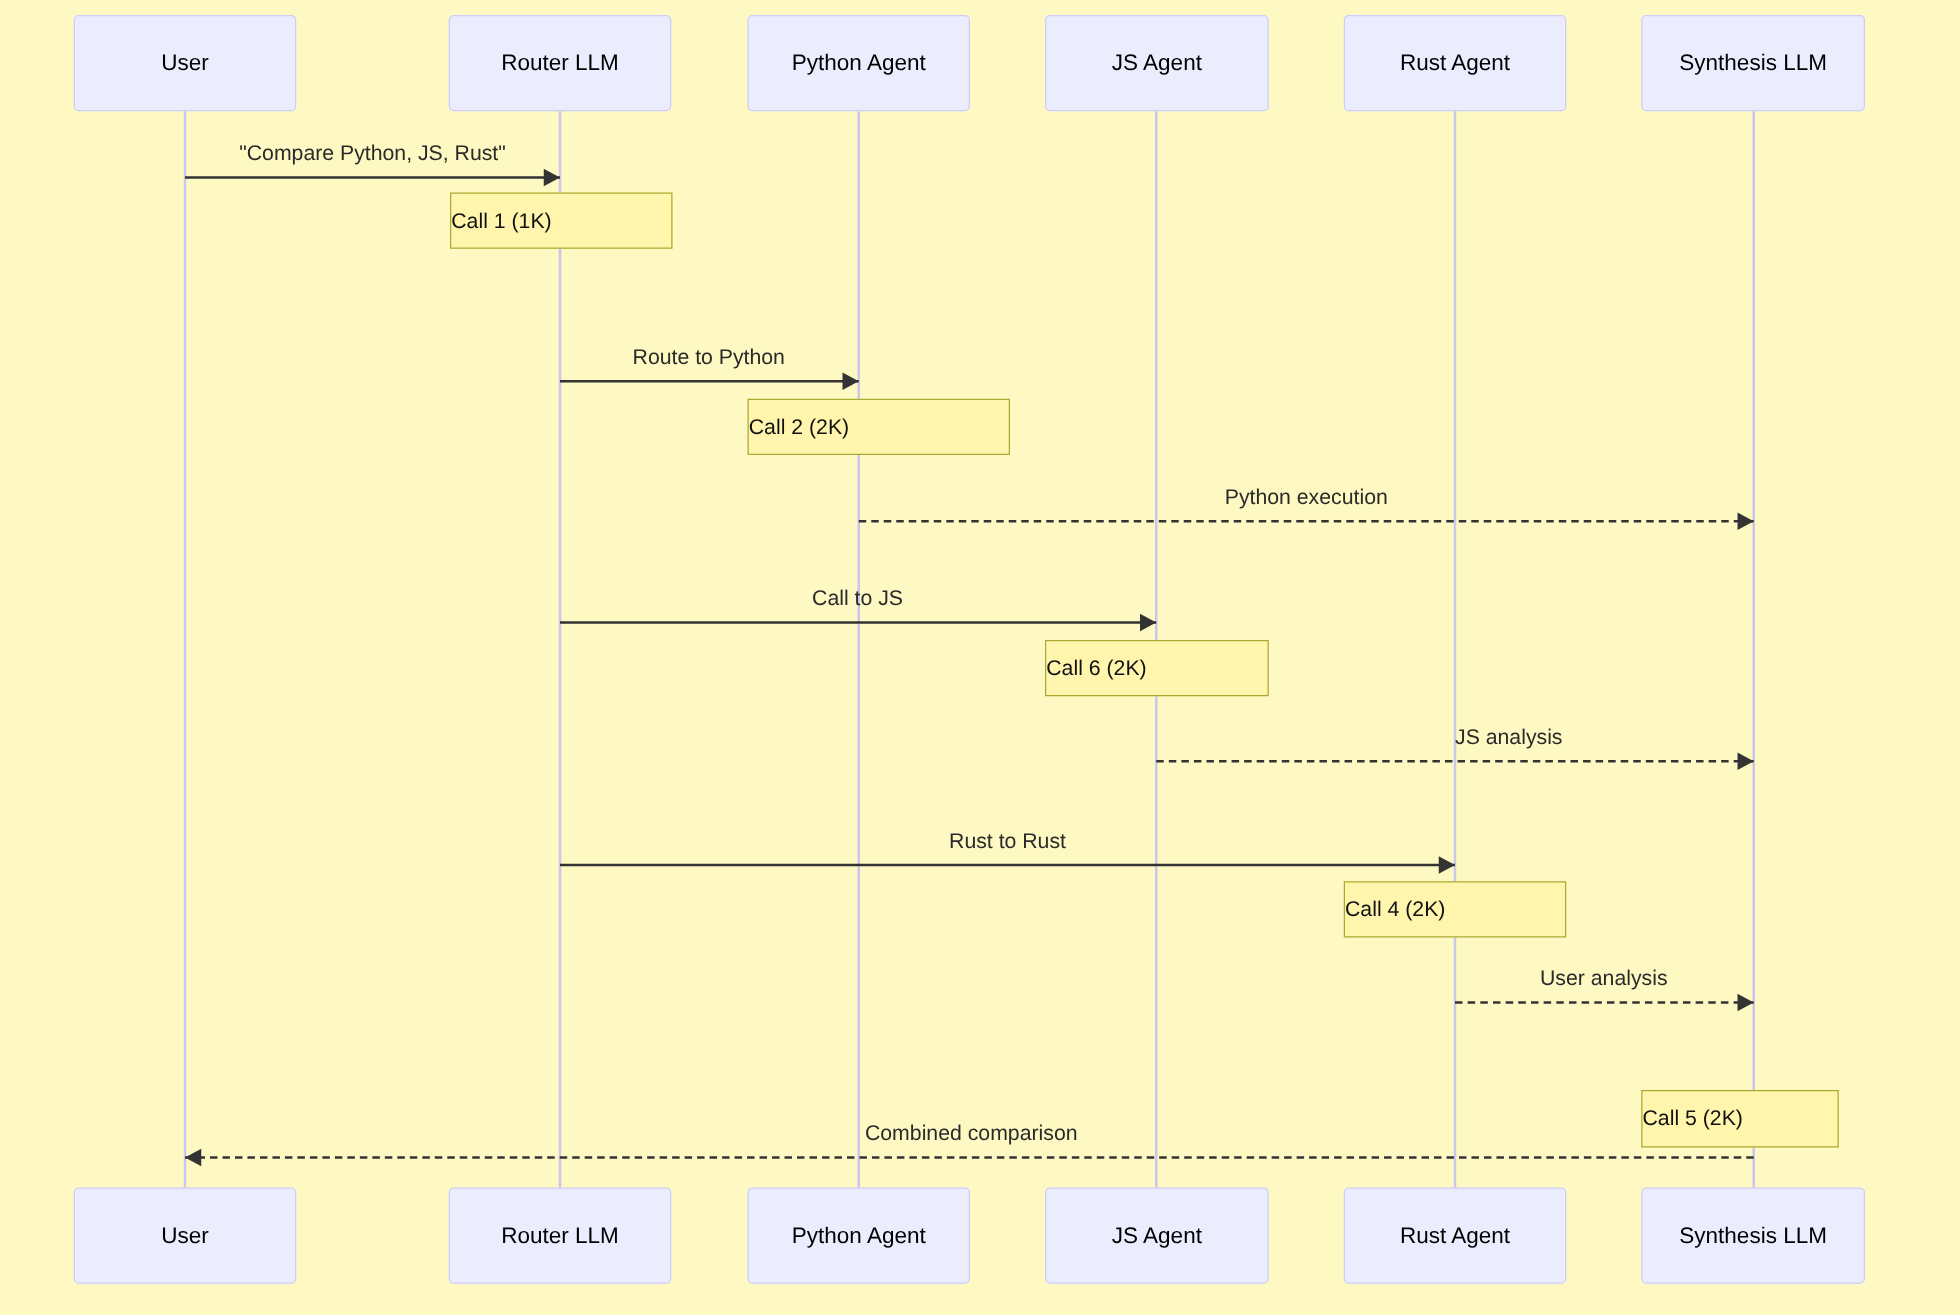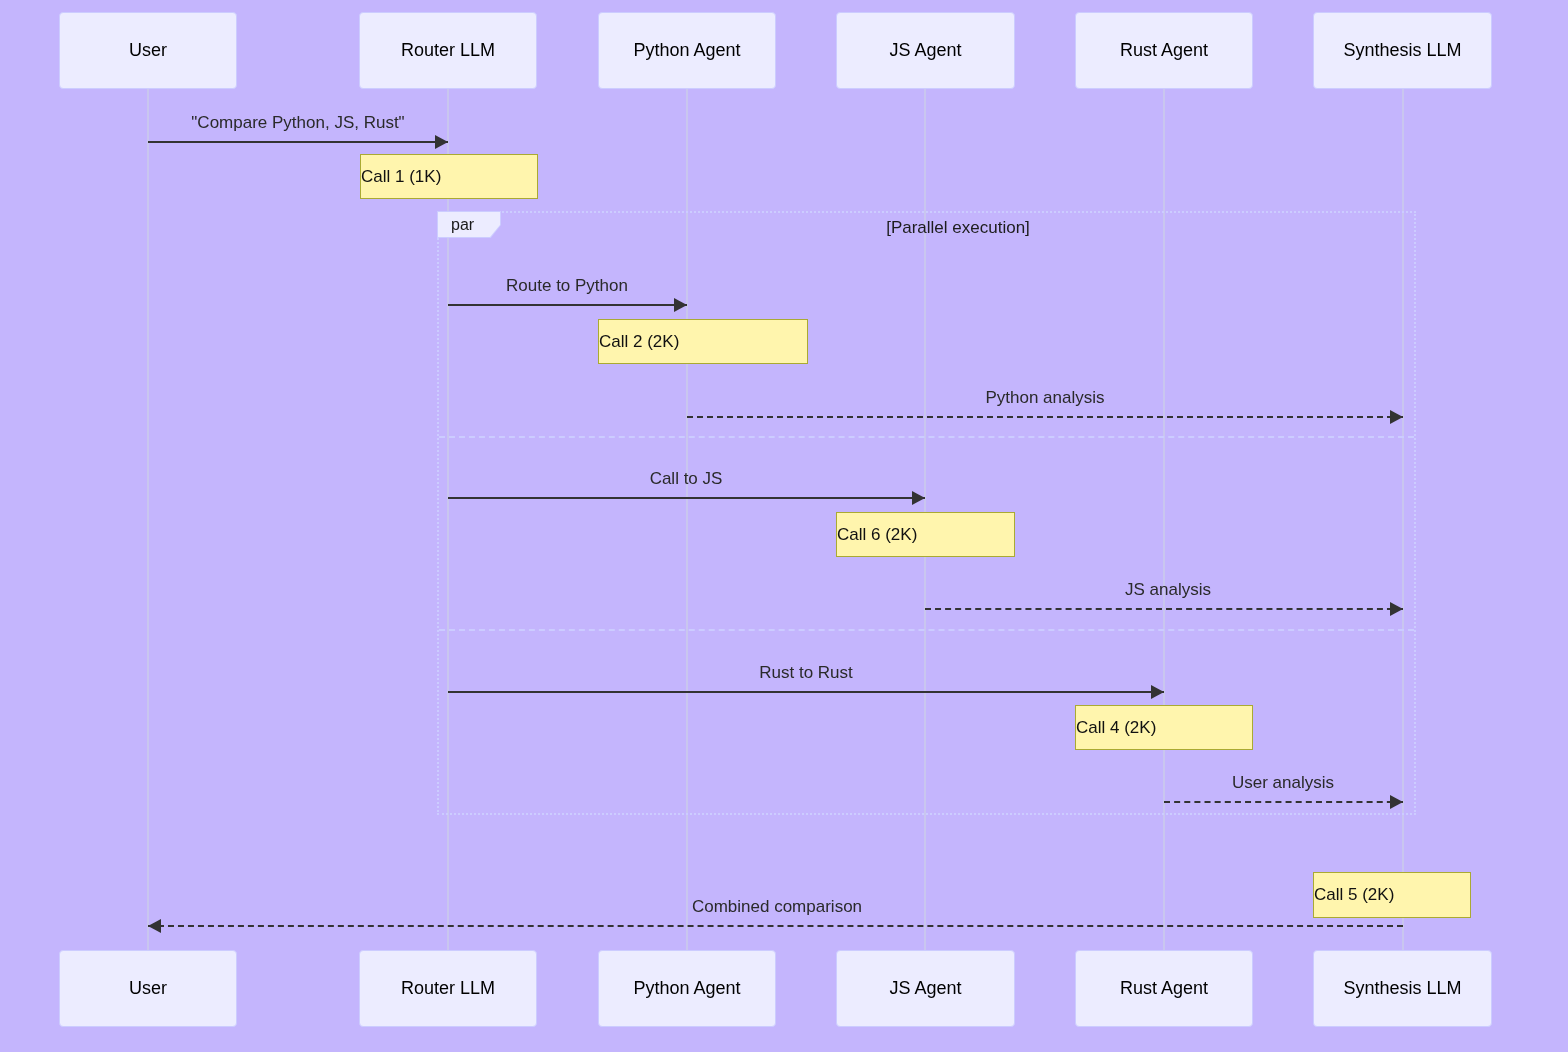--- a/index.html
+++ b/index.html
@@ -1,17 +1,17 @@
 <!DOCTYPE html>
 <html style="--c-actor_fill: #ECECFF; --c-actor_border: #CCCCFF; --c-lifeline: #C9C6EF; --c-note_fill: #FFF5AD; --c-note_border: #AAAA33; --c-frame_border: #CCCCFF; --c-arrow: #333333;"><head>
 <meta charset="utf-8">
 <style>
   html,body{margin:0;padding:0;background:#ffffff;}
   .canvas{
-    position:relative;width:1568px;height:1052px;background:#c4b5fd;overflow:hidden;
+    position:relative;width:1568px;height:1052px;background:#fef9c3;overflow:hidden;
     font-family:"Liberation Sans","DejaVu Sans",sans-serif;color:#222;
   }
   .actor{
     position:absolute;width:178px;height:77px;
     background:var(--c-actor_fill,#ECECFF);
     border:1px solid var(--c-actor_border,#CCCCFF);
     border-radius:4px;display:flex;align-items:center;justify-content:center;
     font-size:18px;color:#000;box-sizing:border-box;z-index:4;
   }
   .lifeline{
@@ -87,58 +87,50 @@
   <div class="actor" style="left:836px;top:12px;width:179px">
       <span>JS Agent</span>
     </div>
   <div class="actor" style="left:1075px;top:12px">
       <span>Rust Agent</span>
     </div>
   <div class="actor" style="left:1313px;top:12px;width:179px">
       <span>Synthesis LLM</span>
     </div>
 
-  <div class="par-frame">
-    <div class="par-label">
-      <div class="par-label-inner">par</div>
-    </div>
-    <div class="par-condition">[Parallel execution]</div>
-    <div class="par-divider" style="top:223px"></div>
-    <div class="par-divider" style="top:416px"></div>
-  </div>
 
   <div class="msg-label" style="left:298px;top:113px">"Compare Python, JS, Rust"</div>
   <div class="msg-line" style="left:148px;top:141px;width:300px"></div>
   <div class="arrowhead right" style="left:435px;top:135px"></div>
 
   <div class="note" style="left:360px;top:154px;width:178px">
       <span>Call 1 (1K)</span>
     </div>
 
   <div class="msg-label" style="left:567px;top:276px">Route to Python</div>
   <div class="msg-line" style="left:448px;top:304px;width:239px"></div>
   <div class="arrowhead right" style="left:674px;top:298px"></div>
 
   <div class="note" style="left:598px;top:319px;width:210px">
       <span>Call 2 (2K)</span>
     </div>
 
-  <div class="msg-label" style="left:1045px;top:388px">Python analysis</div>
+  <div class="msg-label" style="left:1045px;top:388px">Python execution</div>
   <div class="msg-line dashed" style="left:687px;top:416px;width:716px"></div>
   <div class="arrowhead right" style="left:1390px;top:410px"></div>
 
   <div class="msg-label" style="left:686px;top:469px">Call to JS</div>
   <div class="msg-line" style="left:448px;top:497px;width:477px"></div>
   <div class="arrowhead right" style="left:912px;top:491px"></div>
 
   <div class="note" style="left:836px;top:512px;width:179px">
       <span>Call 6 (2K)</span>
     </div>
 
-  <div class="msg-label" style="left:1168px;top:580px">JS analysis</div>
+  <div class="msg-label" style="left:1207px;top:580px">JS analysis</div>
   <div class="msg-line dashed" style="left:925px;top:608px;width:478px"></div>
   <div class="arrowhead right" style="left:1390px;top:602px"></div>
 
   <div class="msg-label" style="left:806px;top:663px">Rust to Rust</div>
   <div class="msg-line" style="left:448px;top:691px;width:716px"></div>
   <div class="arrowhead right" style="left:1151px;top:685px"></div>
 
   <div class="note" style="left:1075px;top:705px;width:178px">
       <span>Call 4 (2K)</span>
     </div>

